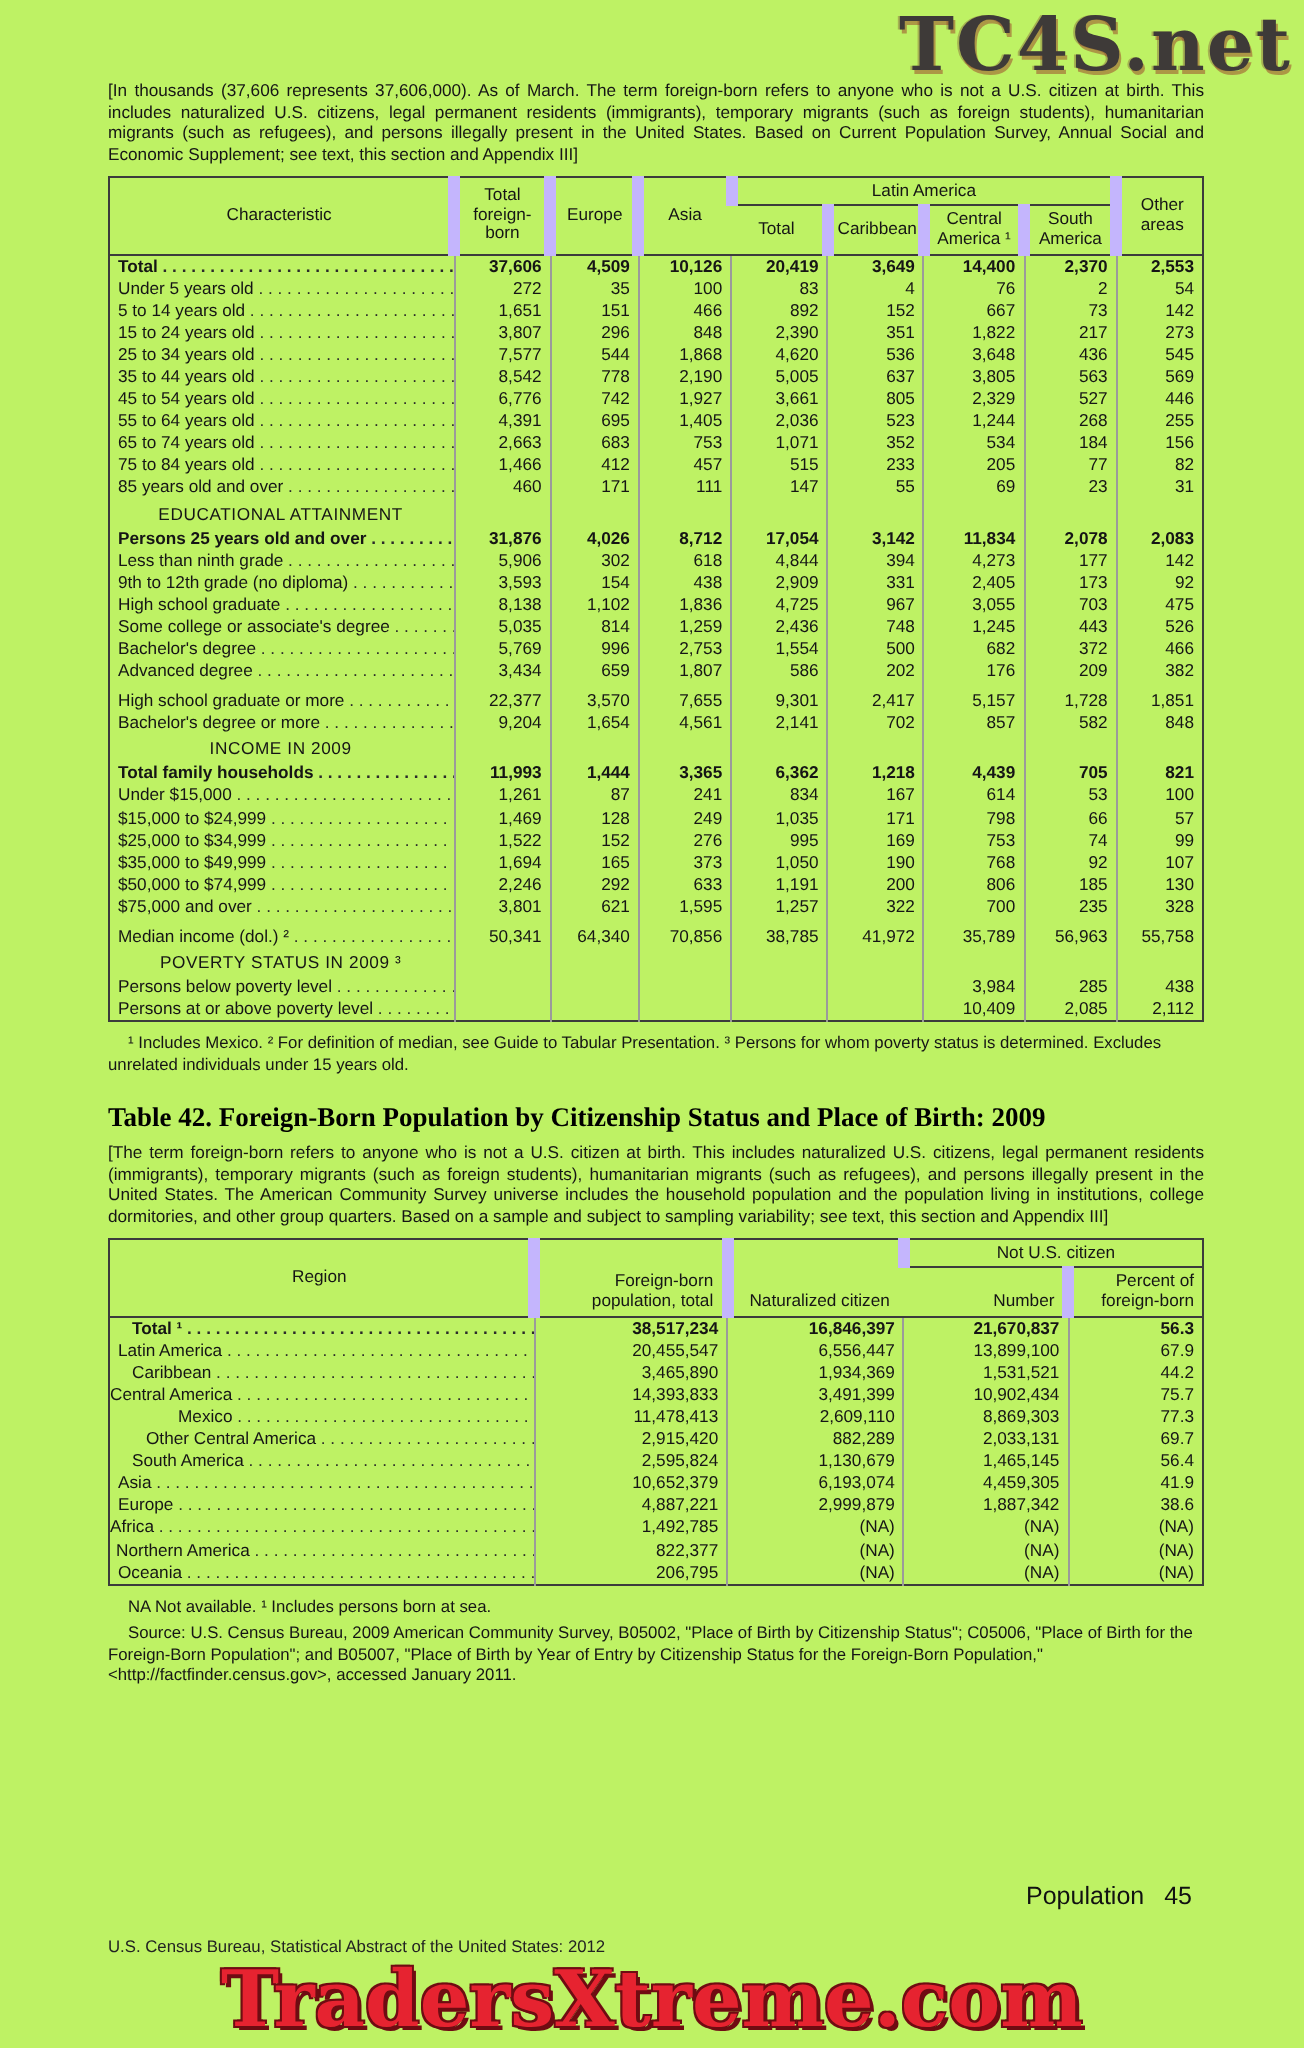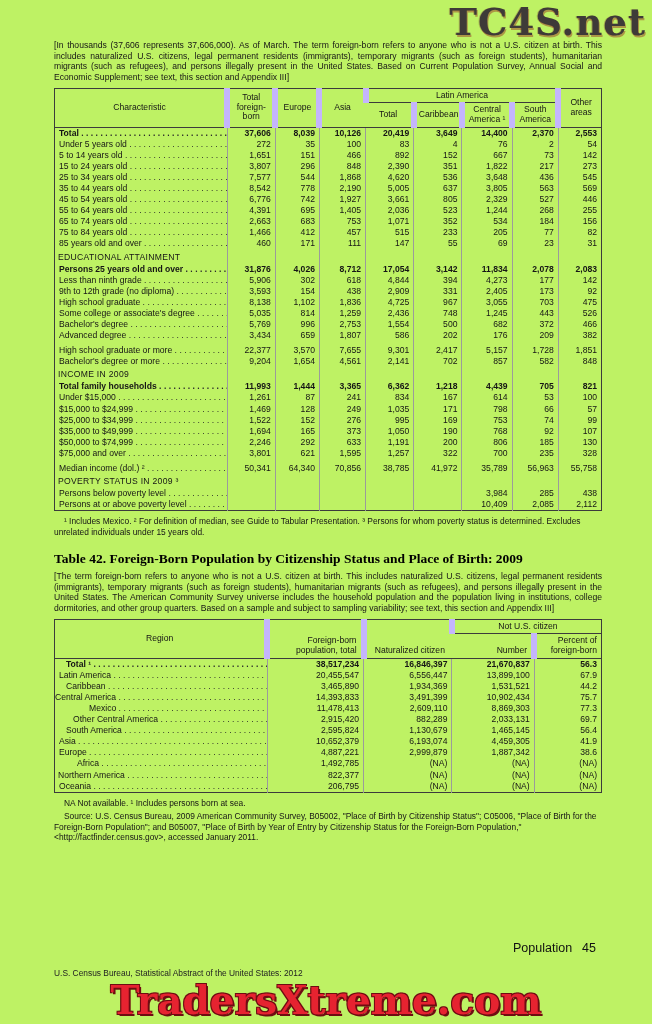--- a/index.html
+++ b/index.html
@@ -23,21 +23,21 @@
        border-bottom:1px solid #3c3c3c; }
   th:first-child { border-left:none; }
   .spanner { border-bottom:1px solid #3c3c3c; }
   td { padding:0 4px 0 3px; line-height:11.1px; vertical-align:bottom; border-left:1px solid #9b9b9b; }
   td:first-child { border-left:none; }
   .stub { overflow:hidden; white-space:nowrap; padding-left:4px; }
   .leader::after { content:" . . . . . . . . . . . . . . . . . . . . . . . . . . . . . . . . . . . . . . . . . . . . . . . . . . . . . . . ."; color:#2a2a2a; }
   .num { text-align:right; white-space:nowrap; }
   .b { font-weight:bold; }
   .gap { padding-top:4px; }
-  .sec { line-height:13px; padding-top:1px; letter-spacing:.3px; }
+  .sec { text-align:center; line-height:13px; padding-top:1px; letter-spacing:.3px; }
   .t42 th.rt { text-align:right; vertical-align:bottom; padding-right:4px; }
 
   .footnote { font-size:8.4px; line-height:1.24; margin-top:3px; text-indent:10px; }
   .footnote.first { margin-top:5px; }
   .t42block { margin-top:14px; }
 
   .wm-top {
     position:absolute; top:0px; right:6px;
     font-family:"DejaVu Serif", serif; font-weight:bold; font-size:37px;
     color:#3e3a38; letter-spacing:1px;
@@ -95,21 +95,21 @@
           <th>Total</th>
           <th>Caribbean</th>
           <th>Central America ¹</th>
           <th>South America</th>
         </tr>
       </thead>
       <tbody id="t41-body">
           <tr>
             <td class="stub b"><span>Total</span><span class="leader"></span></td>
             <td class="num b">37,606</td>
-            <td class="num b">8,039</td>
+            <td class="num b">4,509</td>
             <td class="num b">10,126</td>
             <td class="num b">20,419</td>
             <td class="num b">3,649</td>
             <td class="num b">14,400</td>
             <td class="num b">2,370</td>
             <td class="num b">2,553</td>
           </tr>
           <tr>
             <td class="stub"><span>Under 5 years old</span><span class="leader"></span></td>
             <td class="num">272</td>
@@ -549,21 +549,21 @@
               <td class="num">41.9</td>
             </tr>
             <tr>
               <td class="stub" style="padding-left: 4px;"><span>Europe</span><span class="leader"></span></td>
               <td class="num">4,887,221</td>
               <td class="num">2,999,879</td>
               <td class="num">1,887,342</td>
               <td class="num">38.6</td>
             </tr>
             <tr>
-              <td class="stub" style="padding-left: 22px;"><span>Africa</span><span class="leader"></span></td>
+              <td class="stub" style="padding-left: 0;"><span>Africa</span><span class="leader"></span></td>
               <td class="num">1,492,785</td>
               <td class="num">(NA)</td>
               <td class="num">(NA)</td>
               <td class="num">(NA)</td>
             </tr>
             <tr>
               <td class="stub" style="padding-left: 3px;"><span>Northern America</span><span class="leader"></span></td>
               <td class="num">822,377</td>
               <td class="num">(NA)</td>
               <td class="num">(NA)</td>

